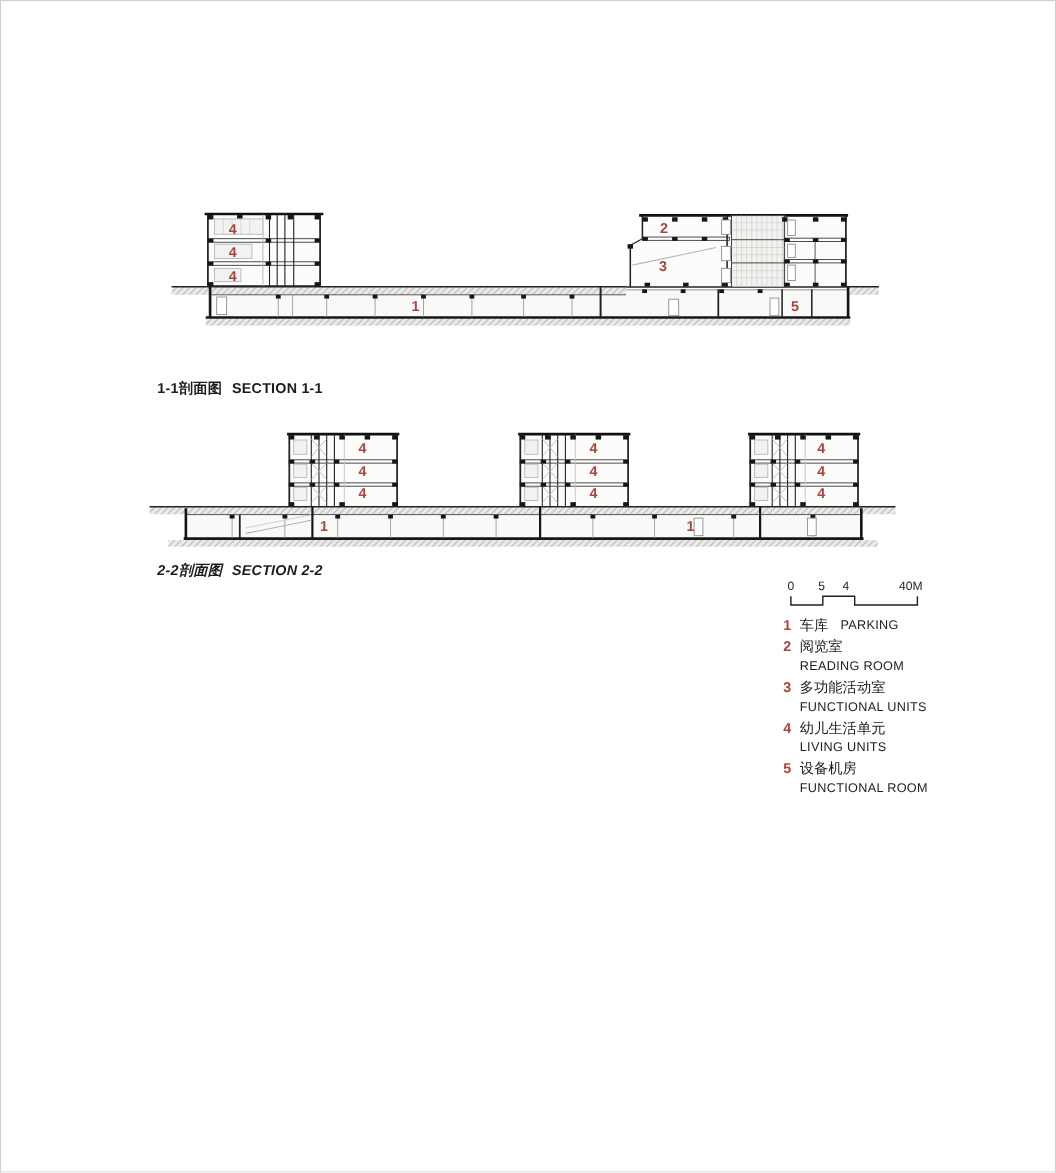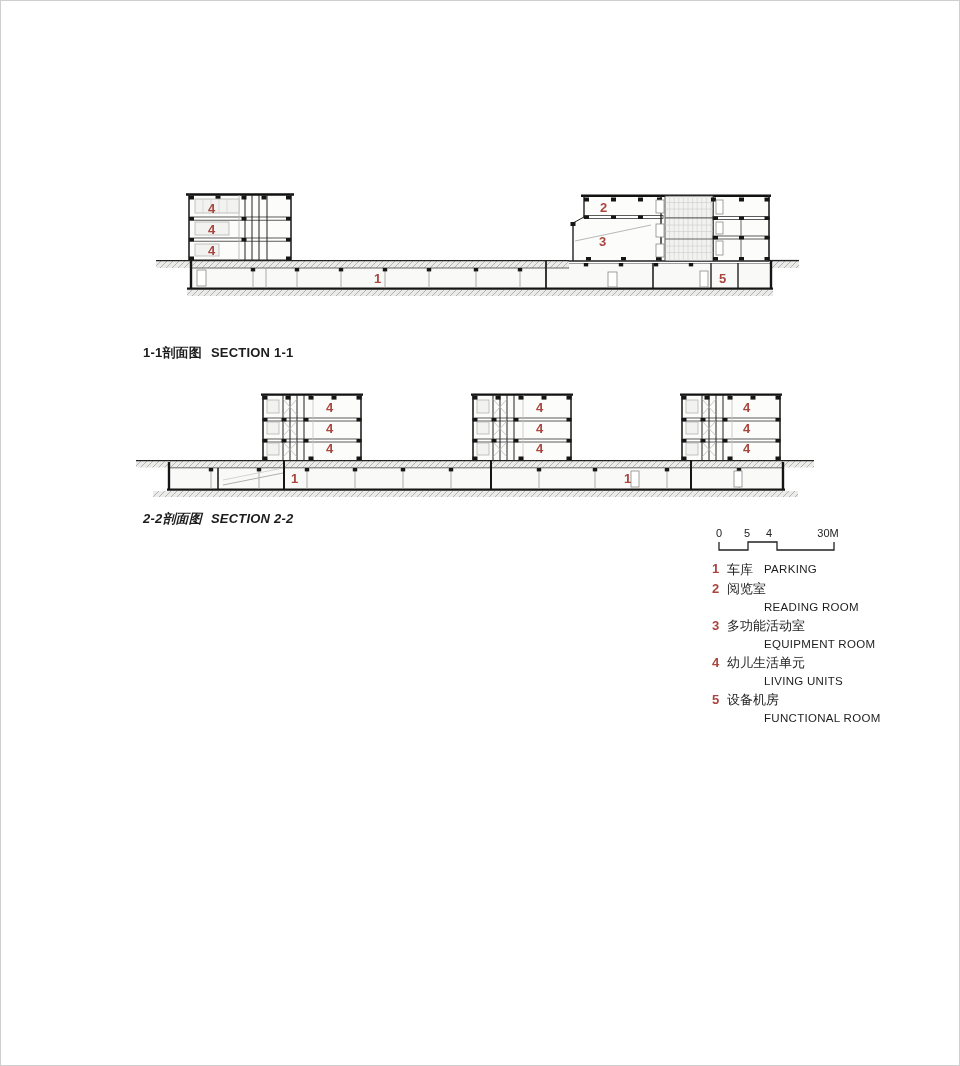--- a/index.html
+++ b/index.html
@@ -9,21 +9,21 @@
   .sec-title{position:absolute;font-size:13px;font-weight:600;color:#1c1c1c;letter-spacing:.2px;white-space:nowrap;}
   .sec-title .en{margin-left:9px;font-weight:600;}
   .scalebar{position:absolute;left:711px;top:526px;width:140px;}
   .scalebar .ticks{position:relative;height:13px;font-size:11px;color:#222;}
   .scalebar .ticks span{position:absolute;transform:translateX(-50%);}
   .legend{position:absolute;left:711px;top:559px;width:220px;}
   .lg-row{display:flex;align-items:flex-start;margin-bottom:1px;}
   .lg-num{width:15px;font-size:13px;font-weight:600;color:#a8453e;line-height:18px;flex:none;}
   .lg-txt{color:#1d1d1d;}
   .lg-cn{font-size:13px;line-height:18px;}
-  .lg-en{font-size:11.5px;line-height:18px;letter-spacing:.3px;margin-left:37px;}
+  .lg-en{font-size:11.5px;line-height:18px;letter-spacing:.3px;}
   .lg-en.inline{display:inline;margin-left:11px;vertical-align:top;text-align:right;}
   .lbl{font-size:13px;font-weight:600;fill:#a8453e;}
   text{font-family:"Liberation Sans","DejaVu Sans",sans-serif;}
 </style>
 </head>
 <body>
 
 <div class="page">
 
   <svg class="drawing-svg" width="960" height="1066" viewBox="0 0 960 1066">
@@ -323,21 +323,21 @@
   </div>
   <div class="sec-title" style="left:142px;top:509px;font-style:italic;">
     <span class="cn">2-2剖面图</span><span class="en">SECTION 2-2</span>
   </div>
 
   <div class="scalebar">
     <div class="ticks">
       <span style="left:7px">0</span>
       <span style="left:35px">5</span>
       <span style="left:57px">4</span>
-      <span style="left:116px">30M</span>
+      <span style="left:116px">40M</span>
     </div>
     <svg width="140" height="14">
       <path d="M7,2 L7,10 L36,10 L36,2 L65,2 L65,10 L122,10 L122,2" fill="none" stroke="#222" stroke-width="1.3"></path>
     </svg>
   </div>
 
   <div class="legend">
     <div class="lg-row">
       <span class="lg-num">1</span>
       <div class="lg-txt"><span class="lg-cn">车库</span><span class="lg-en inline">PARKING</span></div>
@@ -346,21 +346,21 @@
       <span class="lg-num">2</span>
       <div class="lg-txt">
         <div class="lg-cn">阅览室</div>
         <div class="lg-en">READING ROOM</div>
       </div>
     </div>
     <div class="lg-row">
       <span class="lg-num">3</span>
       <div class="lg-txt">
         <div class="lg-cn">多功能活动室</div>
-        <div class="lg-en">EQUIPMENT ROOM</div>
+        <div class="lg-en">FUNCTIONAL UNITS</div>
       </div>
     </div>
     <div class="lg-row">
       <span class="lg-num">4</span>
       <div class="lg-txt">
         <div class="lg-cn">幼儿生活单元</div>
         <div class="lg-en">LIVING UNITS</div>
       </div>
     </div>
     <div class="lg-row">

